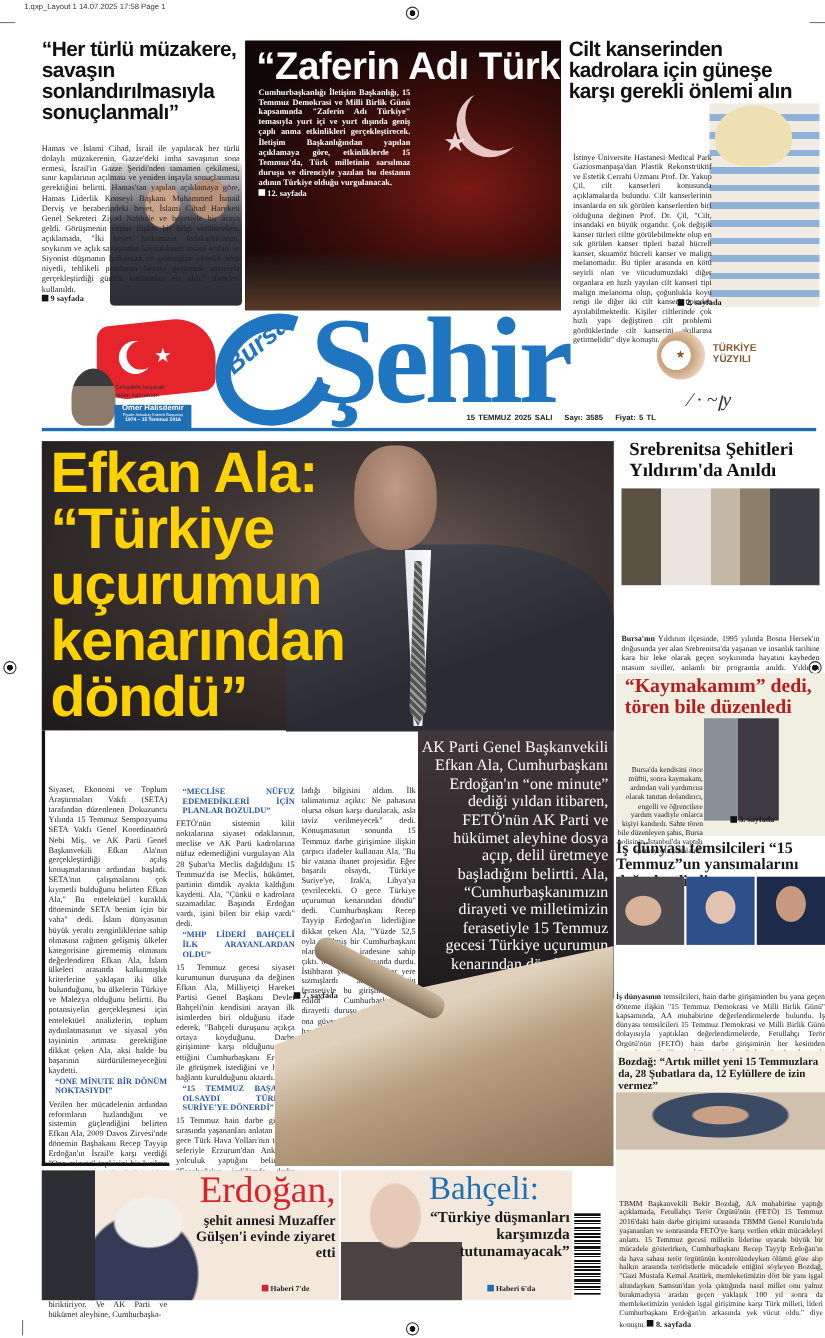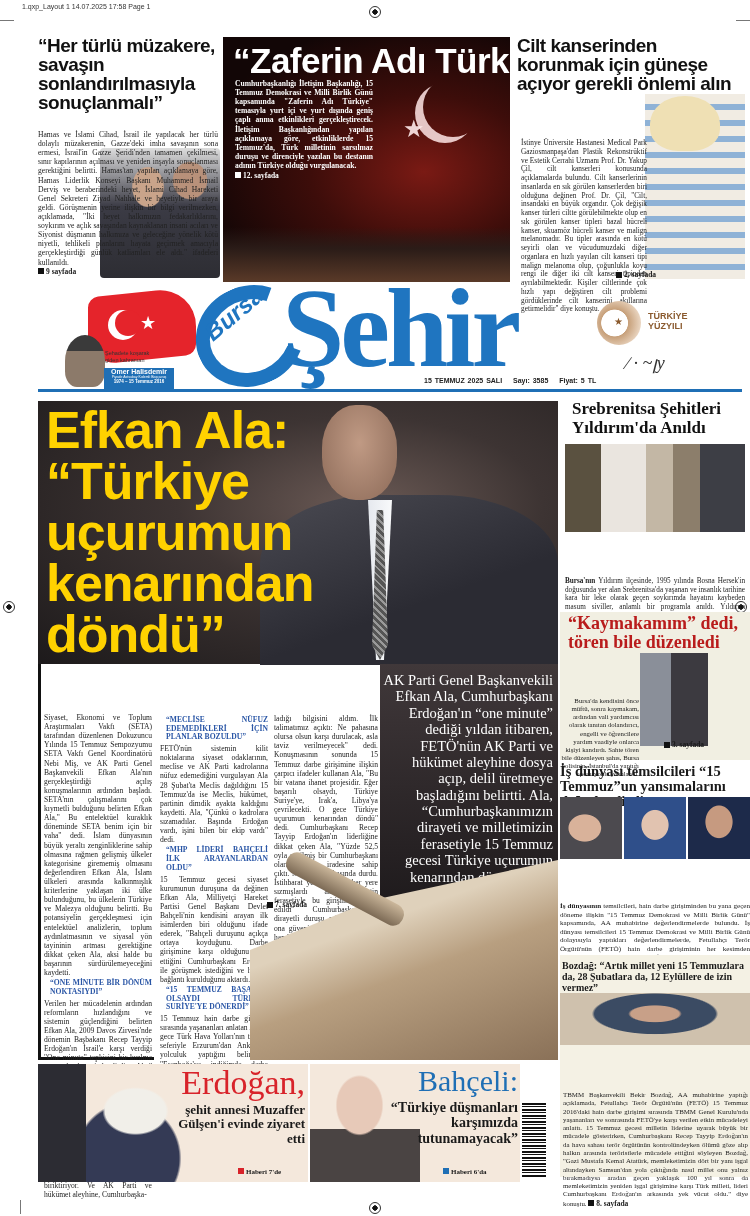--- a/index.html
+++ b/index.html
@@ -105,21 +105,21 @@
   .b-box1 { left: 38px; top: 1064px; width: 270px; height: 118px; background: #f4e8dc; }
   .b-photo1 { left: 38px; top: 1064px; width: 150px; height: 118px; background: linear-gradient(90deg, #2c2c33 0 32%, transparent 32%),
     radial-gradient(ellipse at 65% 40%, #f1efe9 0 22%, transparent 24%),
     radial-gradient(ellipse at 60% 80%, #343a55 0 40%, transparent 42%); }
   .b-head1 { left: 165px; top: 1064px; width: 140px; text-align: right; color: #d8232a; font-size: 34px; line-height: 1.1; }
   .b-sub1 { left: 165px; top: 1103px; width: 140px; text-align: right; font-size: 13px; font-weight: bold; line-height: 1.1; }
   .b-ref1 { left: 238px; top: 1168px; font-size: 7px; font-weight: bold; }
   .b-ref1::before { content: ""; display: inline-block; width: 6px; height: 6px; background: #d8232a; margin-right: 2px; }
   .b-box2 { left: 310px; top: 1064px; width: 210px; height: 118px; background: #f4e8dc; }
   .b-photo2 { left: 310px; top: 1064px; width: 110px; height: 118px; background: radial-gradient(ellipse at 45% 35%, #e7c9b8 0 26%, transparent 28%), linear-gradient(180deg, transparent 55%, #4a4443 55%); }
-  .b-head2 { left: 390px; top: 1064px; width: 128px; text-align: right; color: #1f6fb5; font-size: 30px; line-height: 1.1; }
+  .b-head2 { left: 390px; top: 1064px; width: 128px; color: #1f6fb5; font-size: 30px; line-height: 1.1; }
   .b-sub2 { left: 380px; top: 1100px; width: 138px; text-align: right; font-size: 14px; font-weight: bold; line-height: 1.1; }
   .b-ref2 { left: 443px; top: 1168px; font-size: 7px; font-weight: bold; }
   .b-ref2::before { content: ""; display: inline-block; width: 6px; height: 6px; background: #1f6fb5; margin-right: 2px; }
   .barcode { left: 522px; top: 1103px; width: 24px; height: 74px; background: repeating-linear-gradient(180deg, #111 0 2px, #fff 2px 3px, #111 3px 4px, #fff 4px 6px); }
 </style>
 </head>
 <body>
 
 <div class="abs slug">1.qxp_Layout 1  14.07.2025  17:58  Page 1</div>
 <div class="abs crop" style="left:0;top:20px"></div>
@@ -142,21 +142,21 @@
 <section class="abs tc-box">
   <div class="abs flag-moon"></div>
   <div class="abs flag-star">★</div>
   <div class="abs city-lights"></div>
   <h2 class="abs tc-head">“Zaferin Adı Türkiye”</h2>
   <div class="abs tc-body">Cumhurbaşkanlığı İletişim Başkanlığı, 15 Temmuz Demokrasi ve Milli Birlik Günü kapsamında "Zaferin Adı Türkiye" temasıyla yurt içi ve yurt dışında geniş çaplı anma etkinlikleri gerçekleştirecek. İletişim Başkanlığından yapılan açıklamaya göre, etkinliklerde 15 Temmuz'da, Türk milletinin sarsılmaz duruşu ve direnciyle yazılan bu destanın adının Türkiye olduğu vurgulanacak.</div>
   <div class="abs tc-ref">12. sayfada</div>
 </section>
 
 <section>
-  <h2 class="abs hl-sans tr-head">Cilt kanserinden korunmak için güneşe açıyor gerekli önlemi alın</h2>
+  <h2 class="abs hl-sans tr-head">Cilt kanserinden kadrolara için güneşe karşı gerekli önlemi alın</h2>
   <div class="abs tr-photo"></div>
   <div class="abs tr-hat"></div>
   <div class="abs tr-body body-text" style="font-size:7.3px;">İstinye Üniversite Hastanesi Medical Park Gaziosmanpaşa'dan Plastik Rekonstrüktif ve Estetik Cerrahi Uzmanı Prof. Dr. Yakup Çil, cilt kanserleri konusunda açıklamalarda bulundu. Cilt kanserlerinin insanlarda en sık görülen kanserlerden biri olduğuna değinen Prof. Dr. Çil, "Cilt, insandaki en büyük organdır. Çok değişik kanser türleri ciltte görülebilmekte olup en sık görülen kanser tipleri bazal hücreli kanser, skuamöz hücreli kanser ve malign melanomadır. Bu tipler arasında en kötü seyirli olan ve vücudumuzdaki diğer organlara en hızlı yayılan cilt kanseri tipi malign melanoma olup, çoğunlukla koyu rengi ile diğer iki cilt kanseri tipinden ayrılabilmektedir. Kişiler ciltlerinde çok hızlı yapı değiştiren cilt problemi gördüklerinde cilt kanserini akıllarına getirmelidir" diye konuştu.</div>
   <div class="abs tr-ref ref">2. sayfada</div>
 </section>
 
 <header>
   <div class="abs flag"></div>
   <div class="abs flag-c"></div>
   <div class="abs flag-c2"></div>

